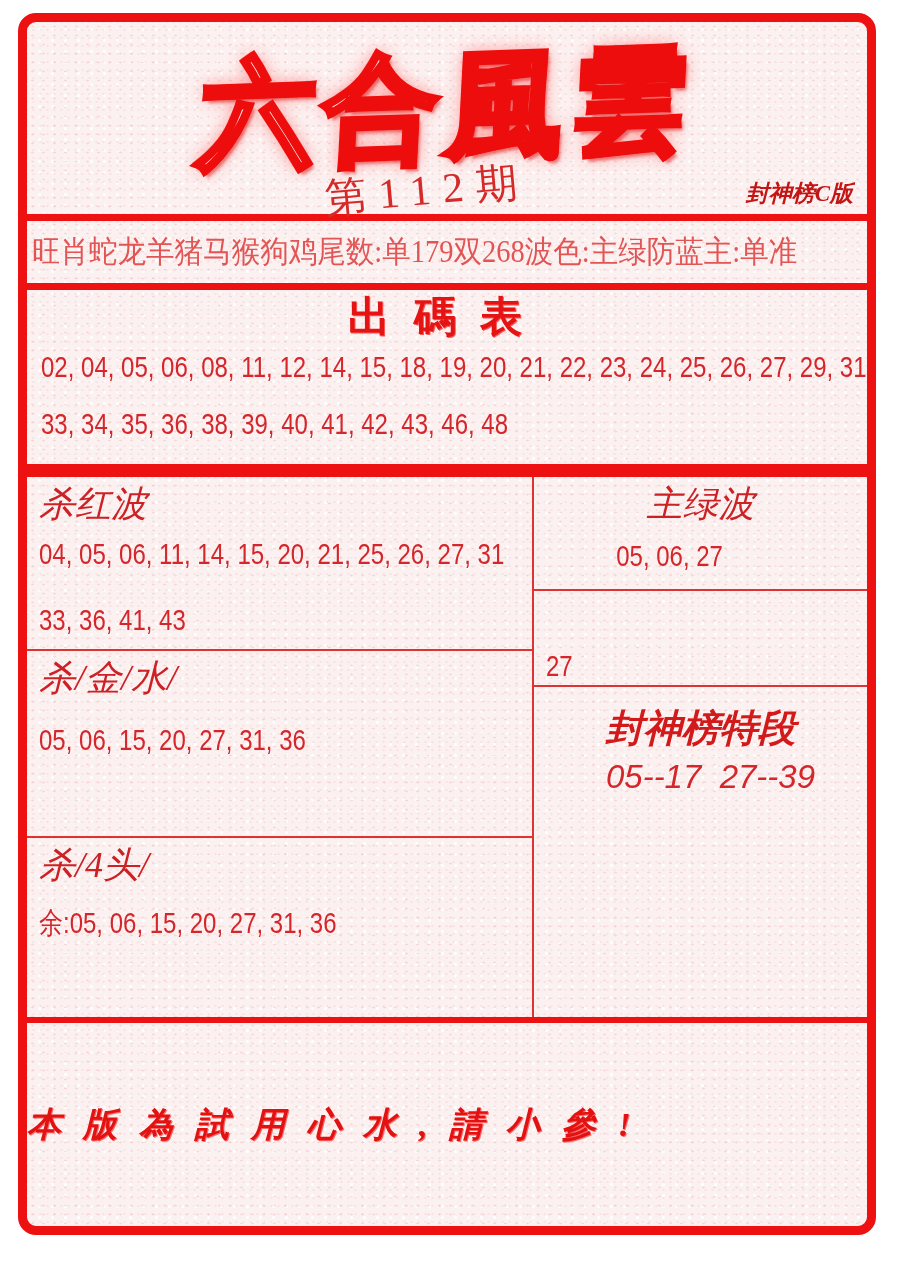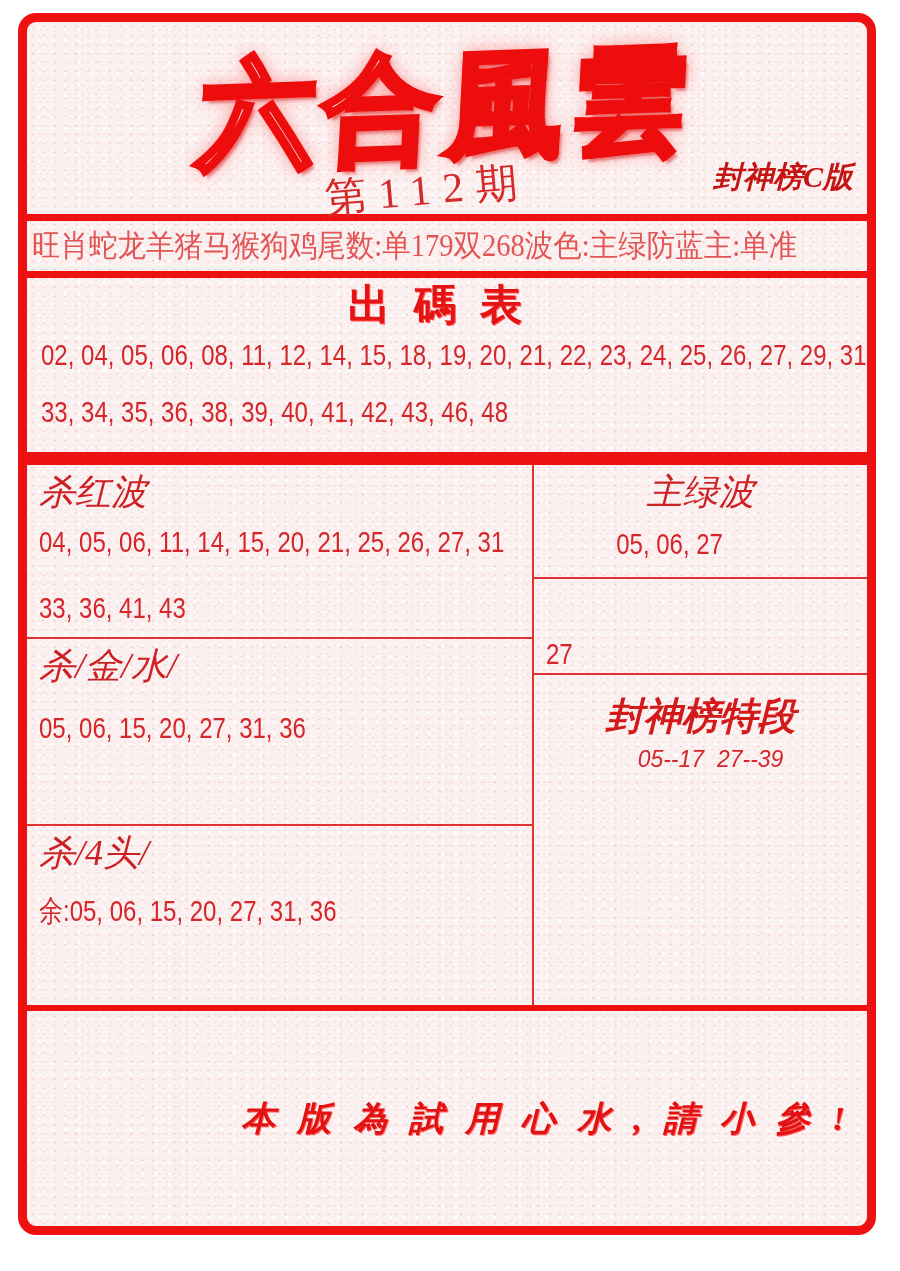--- a/index.html
+++ b/index.html
@@ -35,27 +35,27 @@
     text-shadow: 4px 5px 3px rgba(208,0,0,.45), 0 0 18px #ff7a7a,
                  2px 2px 0 #e00000, -2px -2px 0 #ff5c5c;
     transform: rotate(-2deg) skewX(-5deg);
   }
   .issue {
     position:absolute; left:0; right:40px; top:140px; text-align:center;
     font-family:"Liberation Serif", serif; font-size:42px; color:#d42a2a;
     letter-spacing:12px; white-space:nowrap; transform:rotate(-5deg);
   }
   .edition {
-    position:absolute; right:14px; bottom:16px;
+    position:absolute; right:14px; bottom:5px;
     font-family:"Liberation Serif", serif; font-style:italic; font-weight:bold;
-    font-size:30px; color:#c41414; white-space:nowrap;
+    font-size:23px; color:#c41414; white-space:nowrap;
   }
 
   
-  .wang { flex:none; height:50px; display:flex; align-items:center; padding-left:5px; }
+  .wang { flex:none; height:62px; display:flex; align-items:center; padding-left:5px; }
   .wang-text {
     font-family:"Liberation Serif", serif; font-size:31px; color:#e25555;
     white-space:nowrap; transform:scaleX(.92); transform-origin:0 50%;
   }
 
   
   .nums {
     font-family:"Liberation Sans", sans-serif; font-size:30px; color:#d4262b;
     white-space:nowrap; transform:scaleX(.8); transform-origin:0 50%; line-height:1.15;
   }
@@ -95,25 +95,25 @@
   .rw .l2 { margin-top:32px; }
   .grn .l1 { margin-top:14px; }
   .gw .l1 { margin-top:24px; }
   .h4c .l1 { margin-top:20px; }
   .special-label {
     font-family:"Liberation Serif", serif; font-weight:bold; font-style:italic;
     font-size:38px; color:#d21a1a; white-space:nowrap;
   }
   .special-nums {
     font-family:"Liberation Sans", sans-serif; font-style:italic;
-    font-size:23px; color:#d4262b; margin-top:4px; padding-left:20px; white-space:pre;
+    font-size:33px; color:#d4262b; margin-top:4px; padding-left:20px; white-space:pre;
   }
 
   
-  .footer { flex:1; display:flex; align-items:center; justify-content:flex-end;border-radius:9px; }
+  .footer { flex:1; display:flex; align-items:center; justify-content:flex-start;border-radius:9px; }
   .footer-text {
     font-family:"Liberation Serif", serif; font-weight:bold; font-style:italic;
     font-size:34px; color:#e21212; letter-spacing:22px; white-space:nowrap;
     text-shadow:1px 1px 0 #f66;
   }
 </style>
 </head>
 <body>
 
 <div class="sheet">

